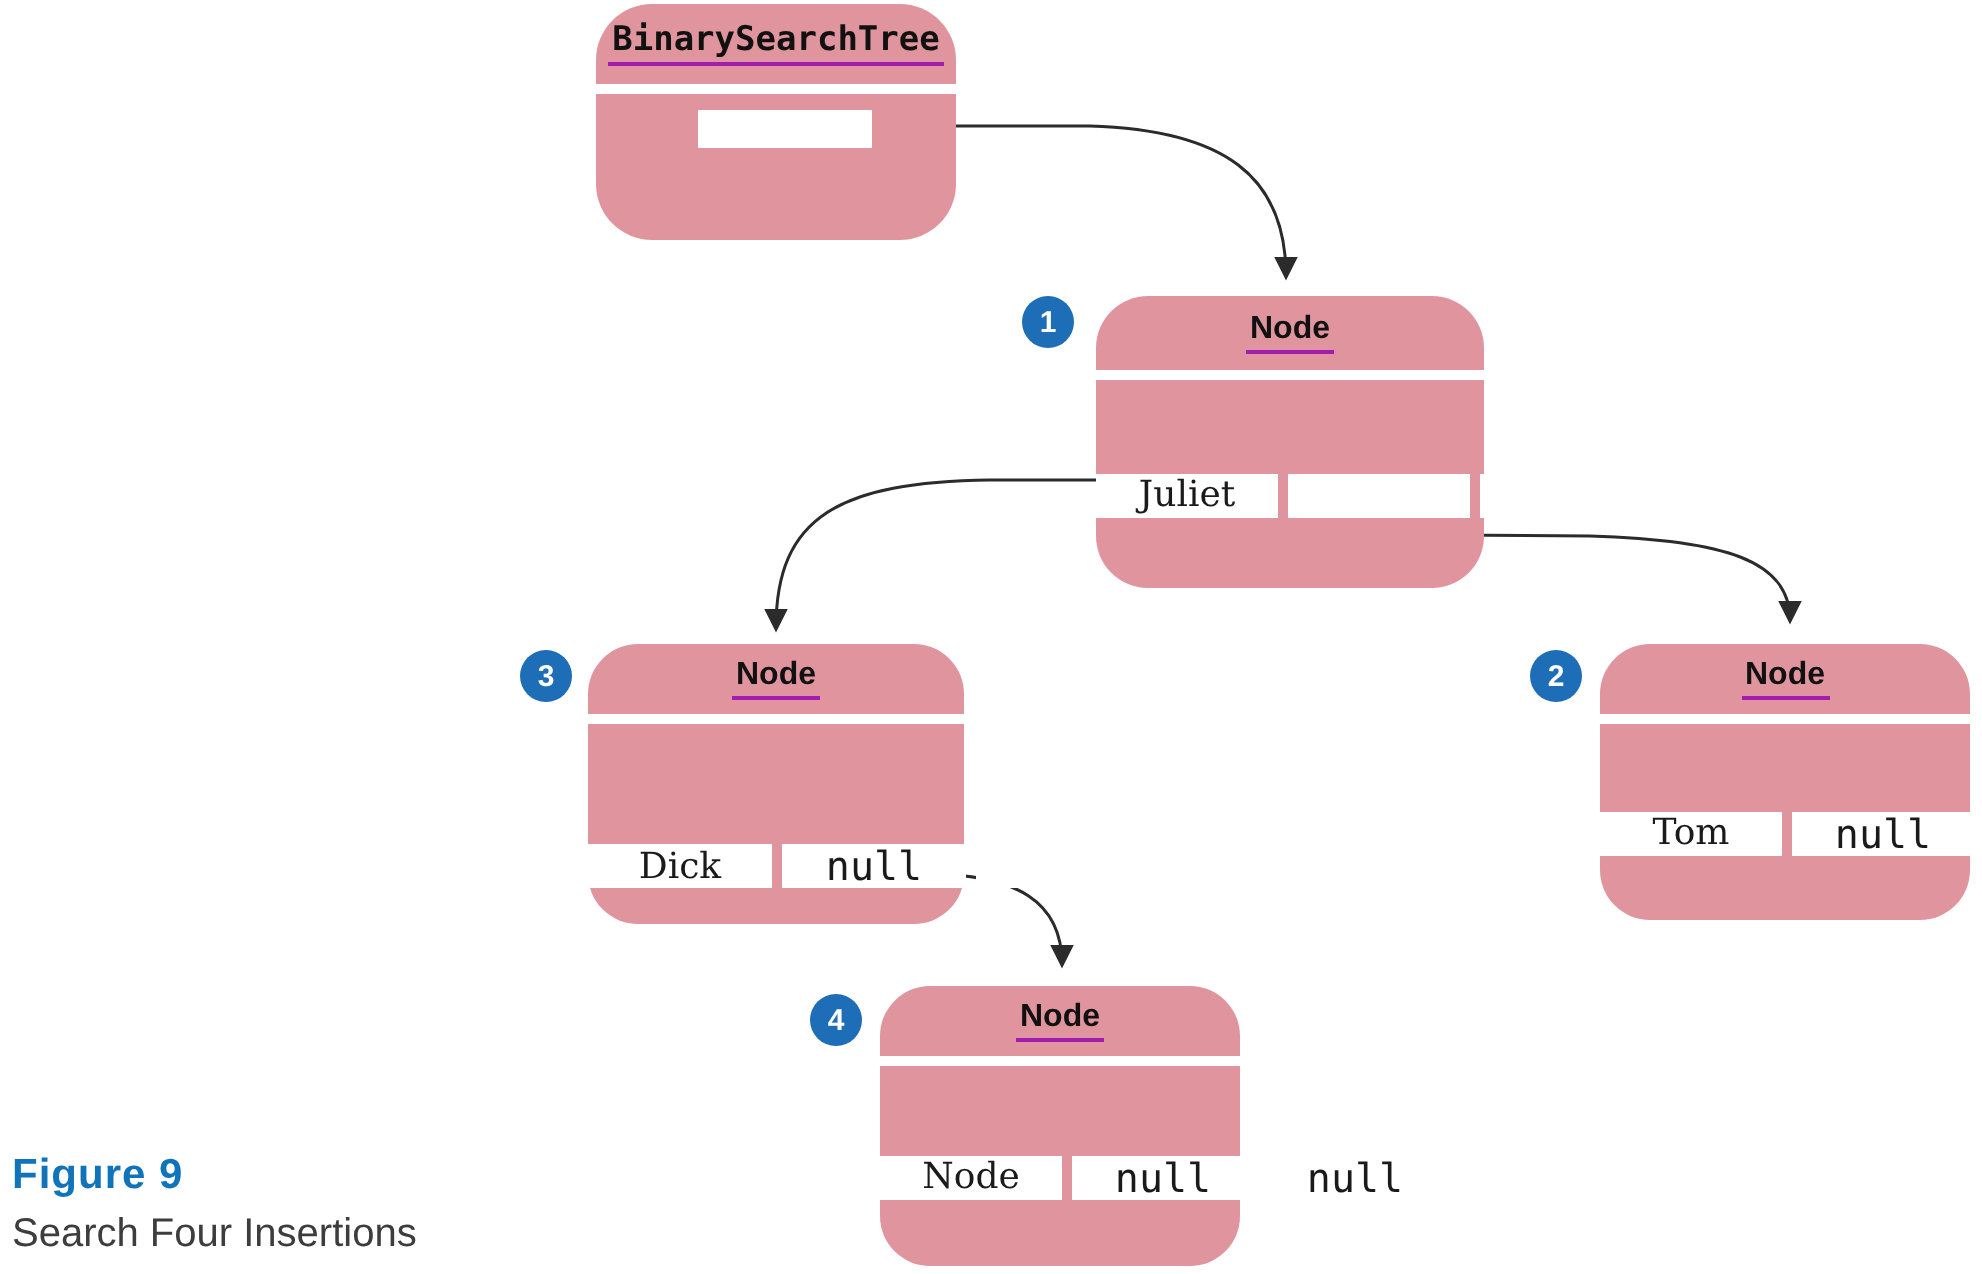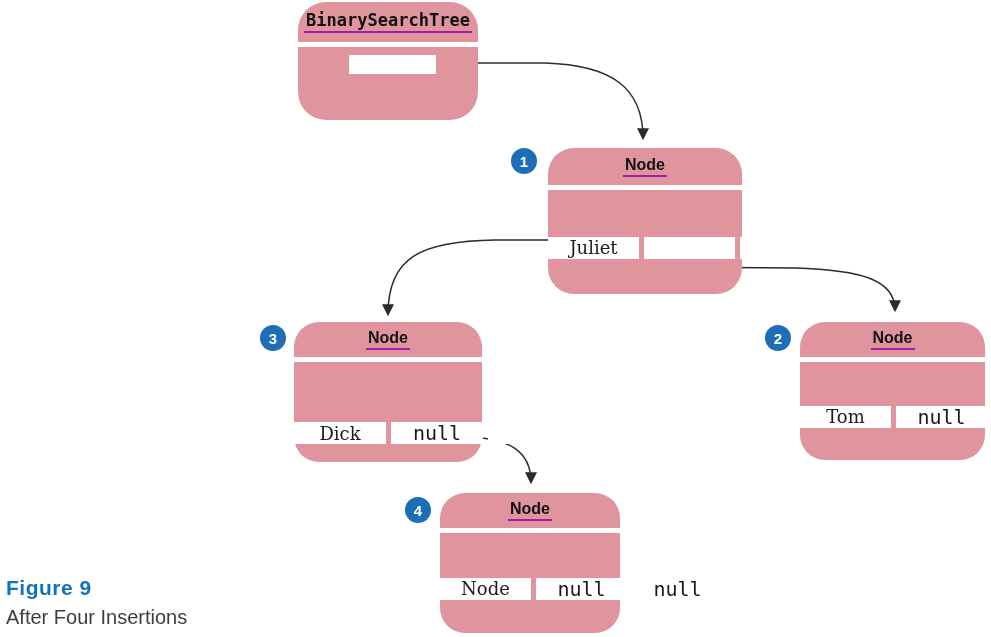--- a/index.html
+++ b/index.html
@@ -149,16 +149,16 @@
     <div class="sep"></div>
     <div class="body">
       <div class="field val-serif">Node</div>
       <div class="field val-mono">null</div>
       <div class="field val-mono">null</div>
     </div>
   </div>
 
   <div class="caption">
     <div class="fig-label">Figure 9</div>
-    <div class="cap-line">After Four Insertions</div>
+    <div class="cap-line">Search Four Insertions</div>
   </div>
 
 </div>
 
 </body></html>

